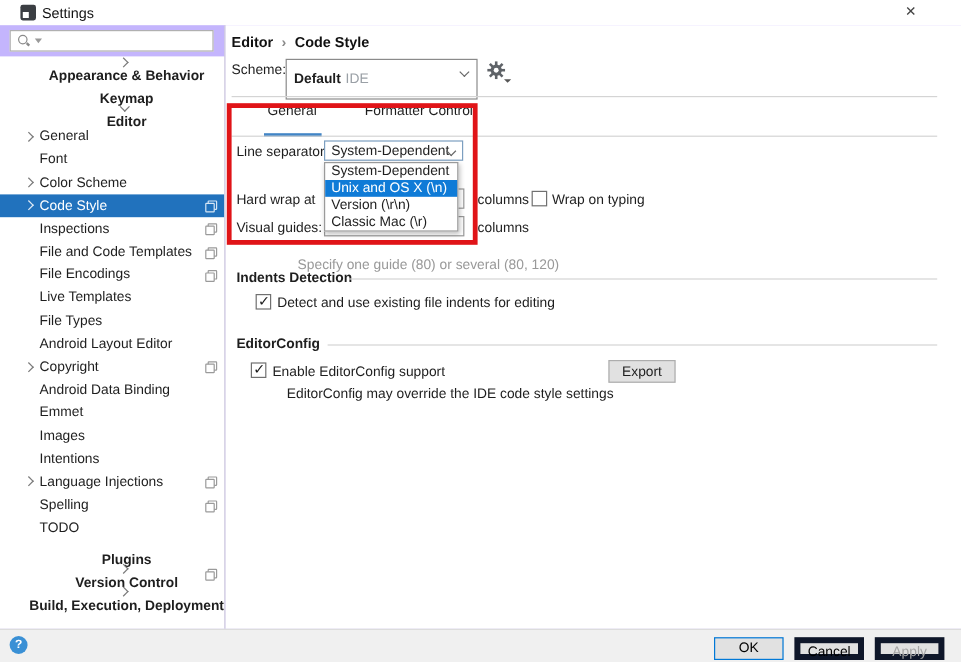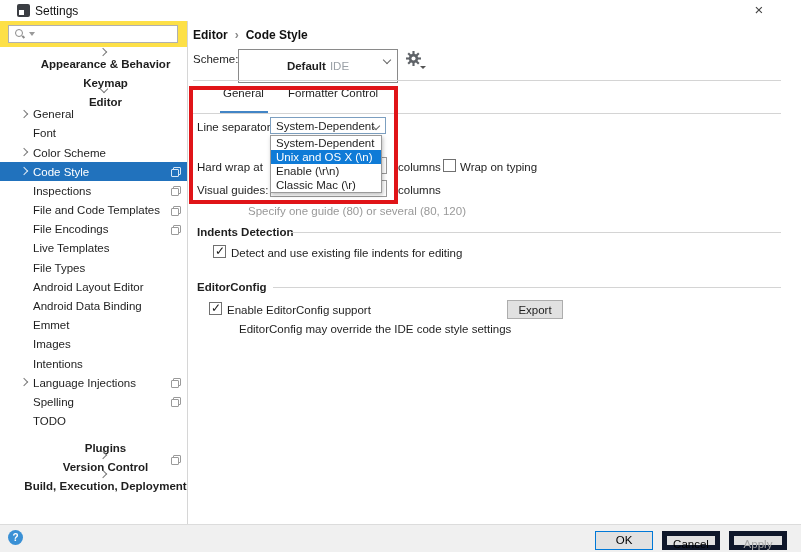--- a/index.html
+++ b/index.html
@@ -2,21 +2,21 @@
 <html><head>
 <meta charset="utf-8">
 <style>
   * { margin:0; padding:0; box-sizing:border-box; }
   html,body { width:801px; height:552px; }
   body {
     font-family:"Liberation Sans", sans-serif;
     font-size:11.5px; color:#1e1e1e; background:#fff;
     position:relative; overflow:hidden;
   }
-  #app { position:absolute; inset:0; background:#fde047;text-decoration:underline; }
+  #app { position:absolute; inset:0; background:#c4b5fd;text-decoration:underline; }
 
   
   .titlebar { position:absolute; left:0; top:0; width:801px; height:21px; background:#fff; }
   .app-icon { position:absolute; left:17px; top:4px; width:13px; height:13px;
     background:#3b3e43; border-radius:2px; }
   .app-icon::after { content:""; position:absolute; left:2px; bottom:2px; width:5px; height:5px; background:#fff; }
   .title-text { position:absolute; left:35px; top:4px; font-size:12px; color:#111; }
   .close-btn { position:absolute; left:744px; top:0; width:30px; height:20px;
     text-align:center; line-height:19px; font-size:15px; color:#444; cursor:default; }
 
@@ -53,21 +53,21 @@
   .selected .share-ic::after { border-color:#d6e6f5; background:#2172bd; }
 
   .vdivider { position:absolute; left:187px; top:21px; width:1px; height:503px; background:#d6d6d6; }
 
   
   .main { position:absolute; left:188px; top:21px; width:613px; height:503px; background:#fff; }
   .breadcrumb { position:absolute; left:5px; top:7px; font-size:12px; font-weight:bold; color:#111; }
   .breadcrumb .sep { font-weight:bold; color:#8a8a8a; margin:0 7px; }
   .scheme-label { position:absolute; left:5px; top:32px; }
   .scheme-combo { position:absolute; left:50px; top:28px; width:160px; height:20px;
-    border:1px solid #8a8a8a; background:#fff; display:flex; align-items:center; padding:16px 6px;justify-content:center; }
+    border:1px solid #8a8a8a; background:#fff; display:flex; align-items:center; padding:16px 6px; }
   .scheme-combo .val { font-weight:bold; }
   .scheme-combo .suffix { color:#9aa0a6; margin-left:4px; }
   .scheme-combo .cbx-chev { position:absolute; right:6px; top:7px; width:7px; height:7px; }
   .cbx-chev::after { content:""; position:absolute; width:5px; height:5px; left:0; top:0;
     border-right:1.3px solid #666; border-bottom:1.3px solid #666; transform:rotate(45deg); }
   .gear-wrap { position:absolute; left:218px; top:30px; width:20px; height:18px; }
   .gear-wrap .dn { position:absolute; right:0; bottom:0; width:0; height:0;
     border-left:3px solid transparent; border-right:3px solid transparent; border-top:3px solid #555; }
   .hline { position:absolute; height:1px; background:#d4d4d4; }
 
@@ -81,21 +81,21 @@
     background:#fff; display:flex; align-items:center; padding-left:5px; }
   .combo .cbx-chev { position:absolute; right:5px; top:5px; width:7px; height:7px; }
   .txtfield { position:absolute; width:117px; height:17px; border:1px solid #9a9a9a; background:#fff; }
   .popup { position:absolute; left:82px; top:114px; width:112px; background:#fff;
     border:1px solid #9a9a9a; box-shadow:1px 2px 4px rgba(0,0,0,.25); z-index:20; }
   .popup .opt { height:14px; line-height:14px; padding-left:5px; white-space:nowrap; cursor:default; }
   .popup .opt.sel { background:#0f7bd7; color:#fff; }
 
   .cb { position:absolute; width:13px; height:13px; border:1px solid #707070; background:#fff; }
   .cb.checked::after { content:"✓"; position:absolute; left:1px; top:-2px; font-size:12px; color:#1a1a1a; }
-  .hint { position:absolute; color:#999; }
+  .hint { position:absolute; color:#999;margin-top:10px; }
 
   .section-title { position:absolute; font-weight:bold; color:#1e1e1e; }
   .btn { position:absolute; height:19px; background:#e1e1e1; border:1px solid #adadad;
     font-family:"Liberation Sans", sans-serif; font-size:11.5px; color:#1e1e1e; text-align:center;margin-left:47px; }
 
   
   .annotation { position:absolute; left:189px; top:86px; width:209px; height:118px;
     border:4px solid #e01418; z-index:50; pointer-events:none; }
 
   
@@ -174,20 +174,25 @@
         <span class="chev"></span>
         <span class="side-label">Live Templates</span>
       </div>
       <div class="side-row lvl2">
         <span class="chev"></span>
         <span class="side-label">File Types</span>
       </div>
       <div class="side-row lvl2">
         <span class="chev"></span>
         <span class="side-label">Android Layout Editor</span>
+      </div>
+      <div class="side-row lvl2">
+        <span class="chev right"></span>
+        <span class="side-label">Copyright</span>
+        <span class="share-ic"></span>
       </div>
       <div class="side-row lvl2">
         <span class="chev"></span>
         <span class="side-label">Android Data Binding</span>
       </div>
       <div class="side-row lvl2">
         <span class="chev"></span>
         <span class="side-label">Emmet</span>
       </div>
       <div class="side-row lvl2">
@@ -247,21 +252,21 @@
         </g>
         <circle cx="7" cy="7" r="4.4" fill="#5f6368"></circle>
         <circle cx="7" cy="7" r="1.9" fill="#ffffff"></circle>
       </svg>
       <span class="dn"></span>
     </span>
 
     <div class="hline" style="left:5px; top:59px; width:588px;"></div>
 
     <span class="tab" id="tab0" style="left:35px;">General</span>
-    <span class="tab" id="tab1" style="left:100px;">Formatter Control</span>
+    <span class="tab" id="tab1" style="left:116px;">Formatter Control</span>
     <div class="tab-underline"></div>
     <div class="hline" style="left:5px; top:92px; width:588px;"></div>
 
     <span class="flabel" style="left:9px; top:100px;">Line separator:</span>
     <div class="combo">
       <span>System-Dependent</span>
       <span class="cbx-chev"></span>
     </div>
 
     <span class="flabel" style="left:9px; top:140px;">Hard wrap at</span>
@@ -271,21 +276,21 @@
     <span class="flabel" style="left:272px; top:140px;">Wrap on typing</span>
 
     <span class="flabel" style="left:9px; top:163px;">Visual guides:</span>
     <div class="txtfield" style="left:82px; top:159px;"></div>
     <span class="flabel" style="left:210px; top:163px;">columns</span>
     <span class="hint" style="left:60px; top:184px;">Specify one guide (80) or several (80, 120)</span>
 
     <div class="popup" id="popup">
         <div class="opt">System-Dependent</div>
         <div class="opt sel">Unix and OS X (\n)</div>
-        <div class="opt">Enable (\r\n)</div>
+        <div class="opt">Version (\r\n)</div>
         <div class="opt">Classic Mac (\r)</div>
       </div>
 
     <span class="section-title" style="left:9px; top:205px;">Indents Detection</span>
     <div class="hline" style="left:103px; top:211px; width:490px;"></div>
     <span class="cb checked" style="left:25px; top:224px;"></span>
     <span class="flabel" style="left:43px; top:226px;">Detect and use existing file indents for editing</span>
 
     <span class="section-title" style="left:9px; top:260px;">EditorConfig</span>
     <div class="hline" style="left:85px; top:266px; width:508px;"></div>

